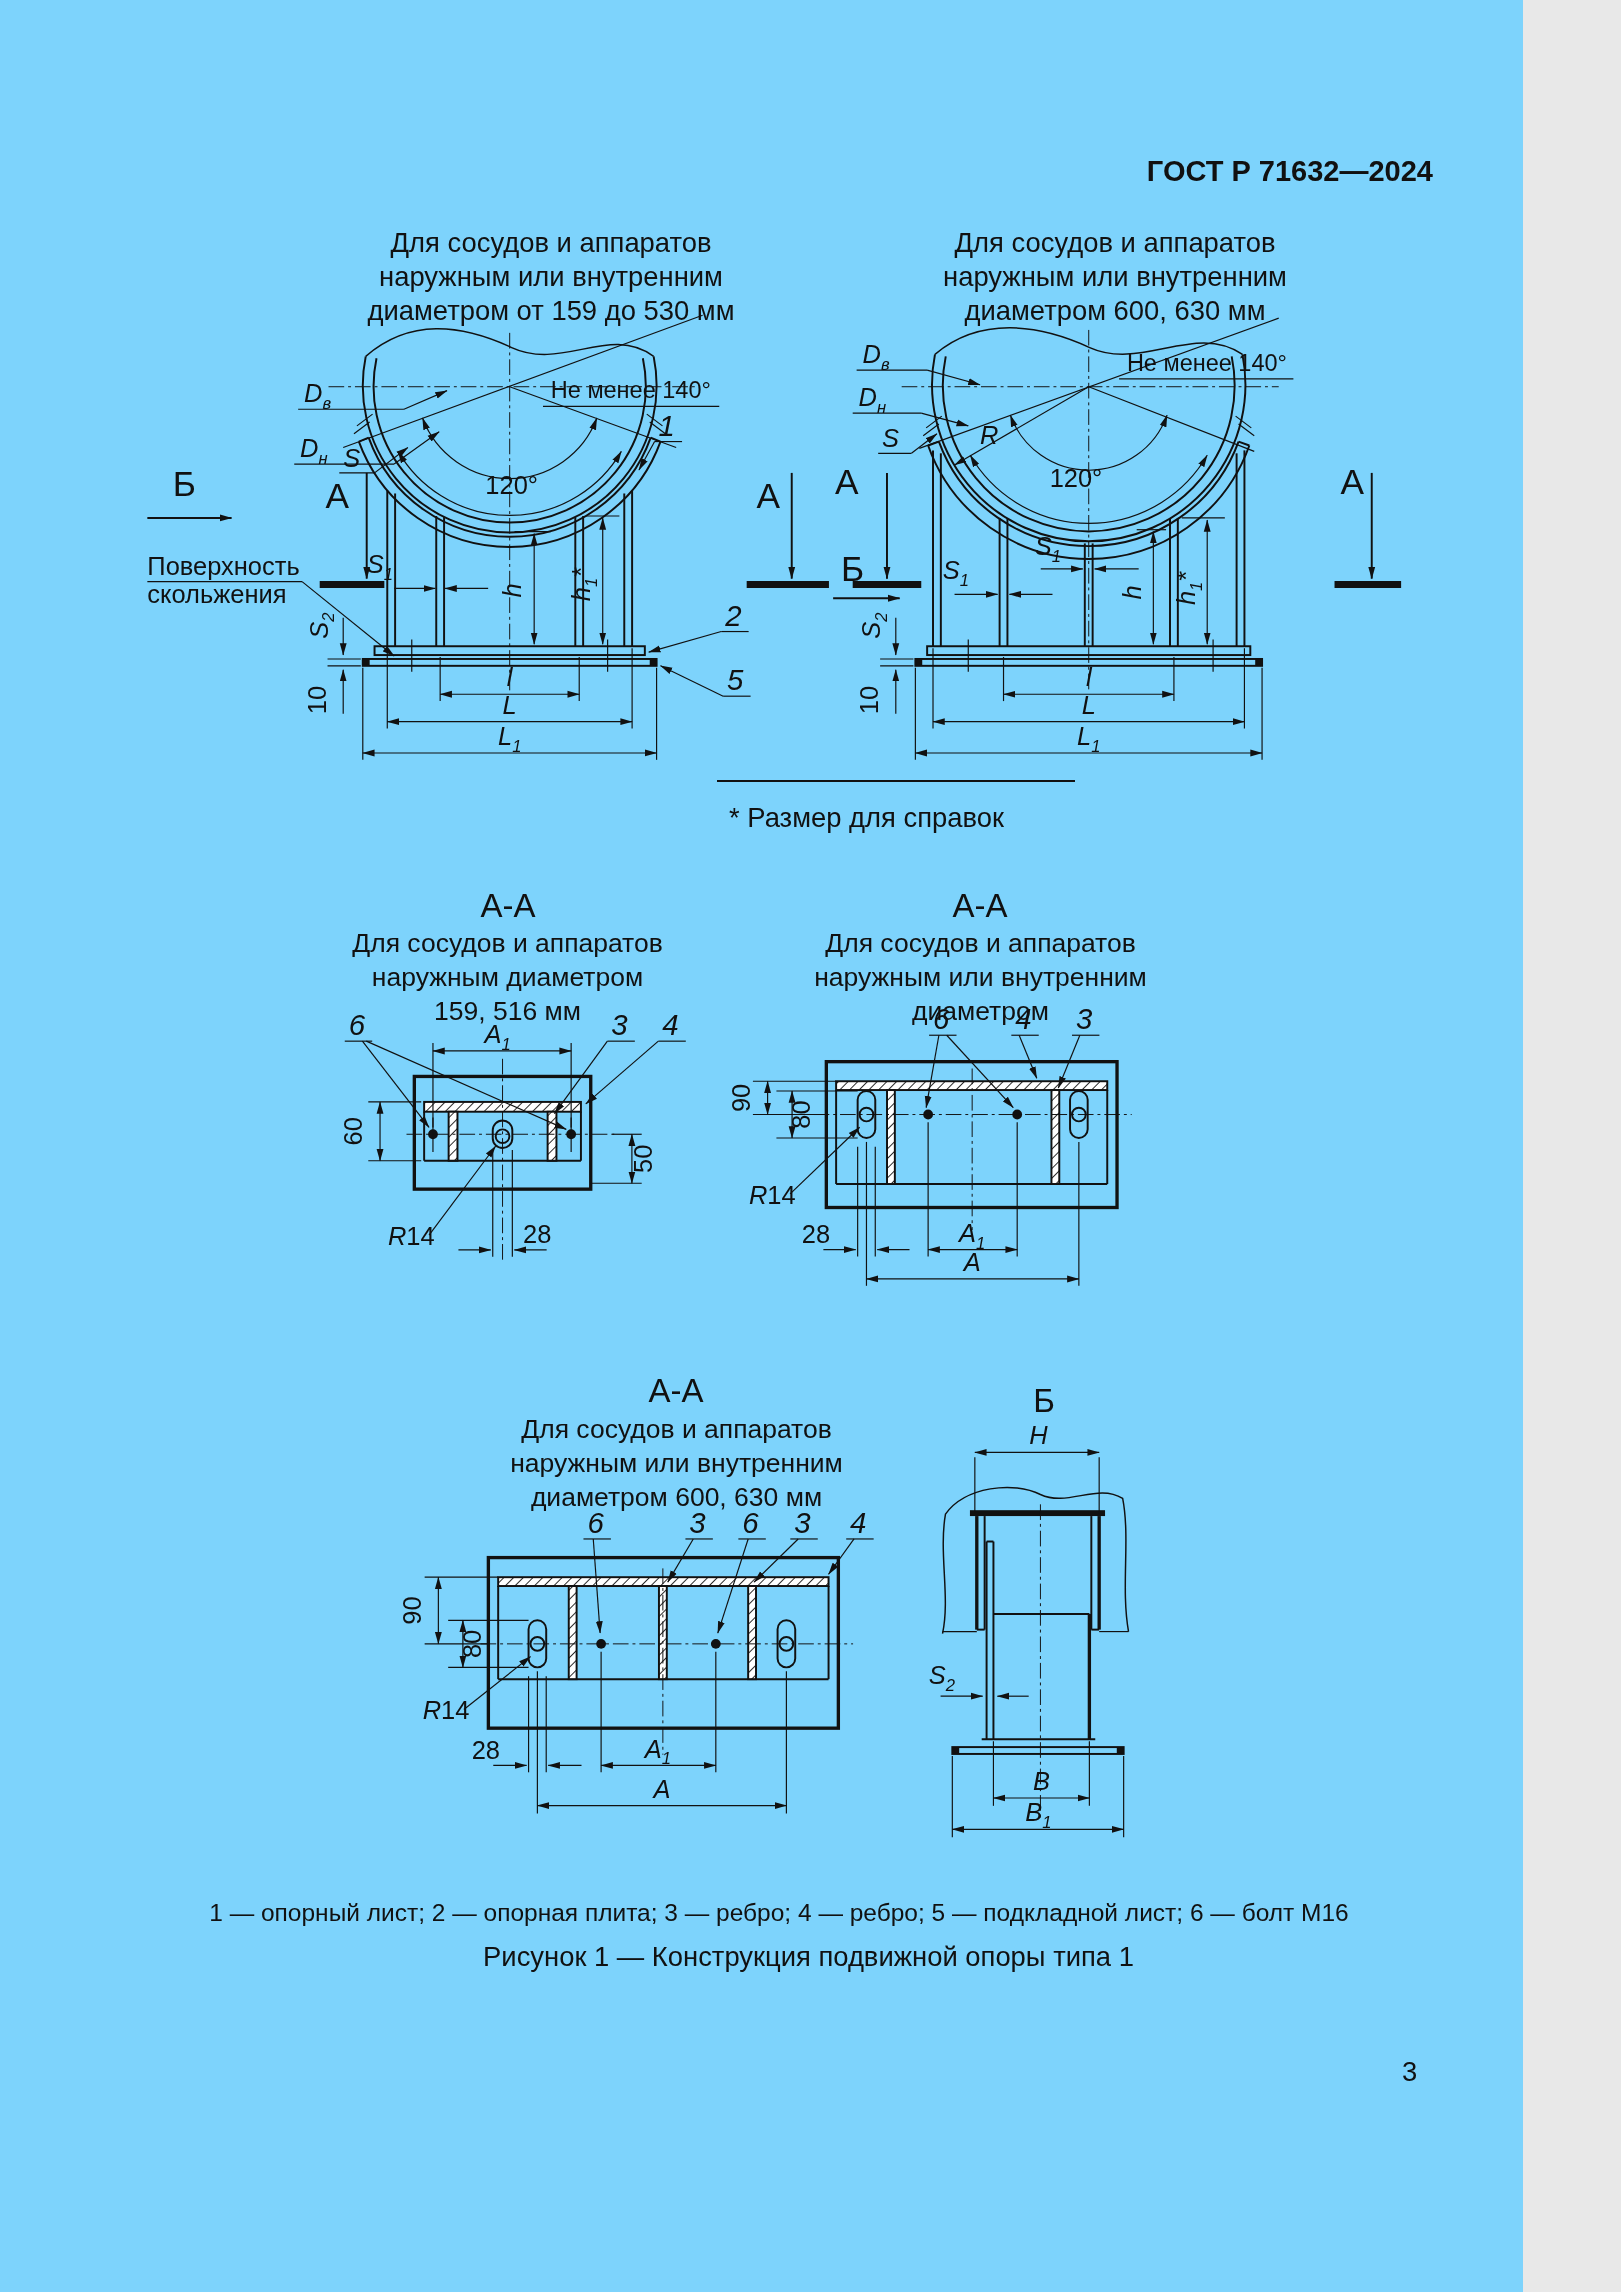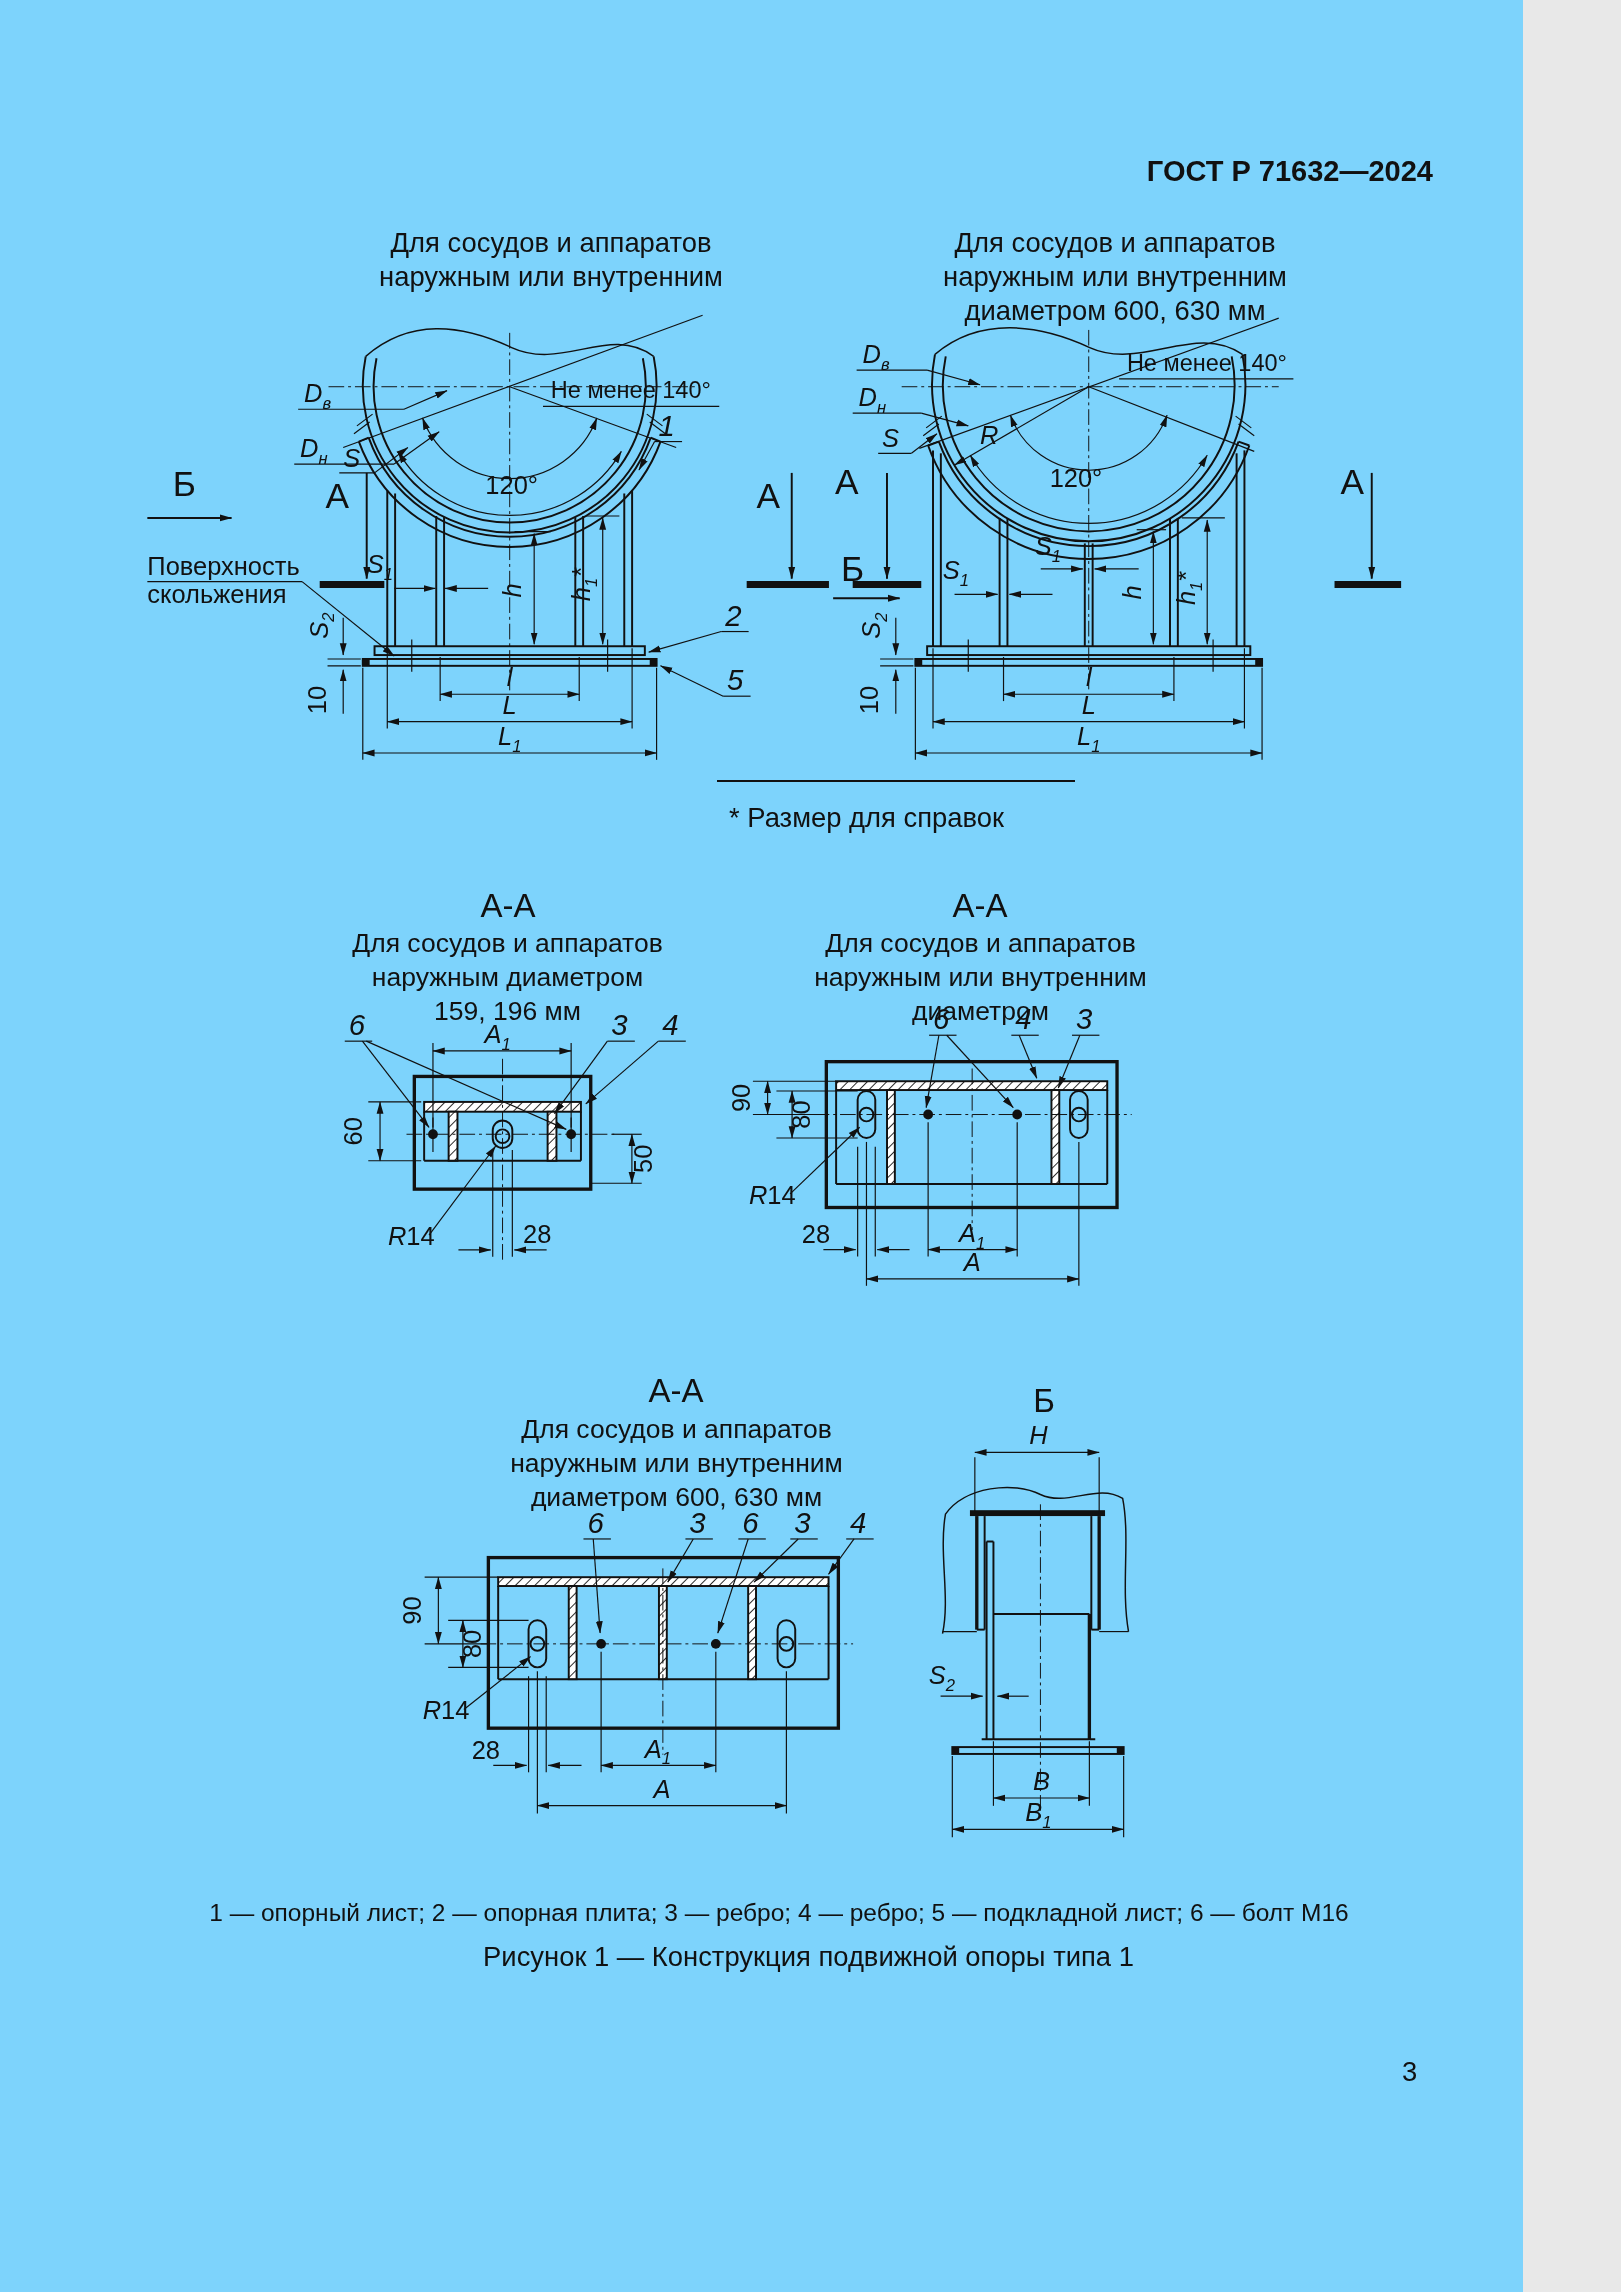--- a/index.html
+++ b/index.html
@@ -47,20 +47,21 @@
         <line x1="0" y1="0" x2="0" y2="7" stroke="#111" stroke-width="1.8"></line>
       </pattern>
     </defs>
   </svg>
 
   <div class="abs hdr" style="left:980px;top:155px;width:453px;">ГОСТ Р 71632—2024</div>
 
   <div class="abs cap c" style="left:279px;top:214px;width:544px;">
     <div>Для сосудов и аппаратов</div>
     <div>наружным или внутренним</div>
+    <div>диаметром от 159 до 530 мм</div>
   </div>
   <div class="abs cap c" style="left:843px;top:214px;width:544px;">
     <div>Для сосудов и аппаратов</div>
     <div>наружным или внутренним</div>
     <div>диаметром 600, 630 мм</div>
   </div>
 
   <svg style="left:147px;top:279px;" width="696" height="568" viewBox="0 0 710 580">
     <g>
       <path class="ln" d="M223,79 A150,150 0 1 0 517,79"></path>
@@ -271,21 +272,21 @@
     </g>
   </svg>
 
   <div class="abs" style="left:717px;top:780px;width:358px;border-top:2.9px solid #111;"></div>
   <div class="abs note c" style="left:656px;top:790px;width:421px;">* Размер для справок</div>
 
   <div class="abs ttl c" style="left:410px;top:875px;width:196px;">А-А</div>
   <div class="abs scap c" style="left:331px;top:914px;width:353px;">
     <div>Для сосудов и аппаратов</div>
     <div>наружным диаметром</div>
-    <div>159, 196 мм</div>
+    <div>159, 516 мм</div>
   </div>
 
   <div class="abs ttl c" style="left:882px;top:875px;width:196px;">А-А</div>
   <div class="abs scap c" style="left:755px;top:914px;width:451px;">
     <div>Для сосудов и аппаратов</div>
     <div>наружным или внутренним диаметром</div>
   </div>
 
   <svg style="left:333px;top:1000px;" width="392" height="294" viewBox="0 0 400 300">
     <g>

